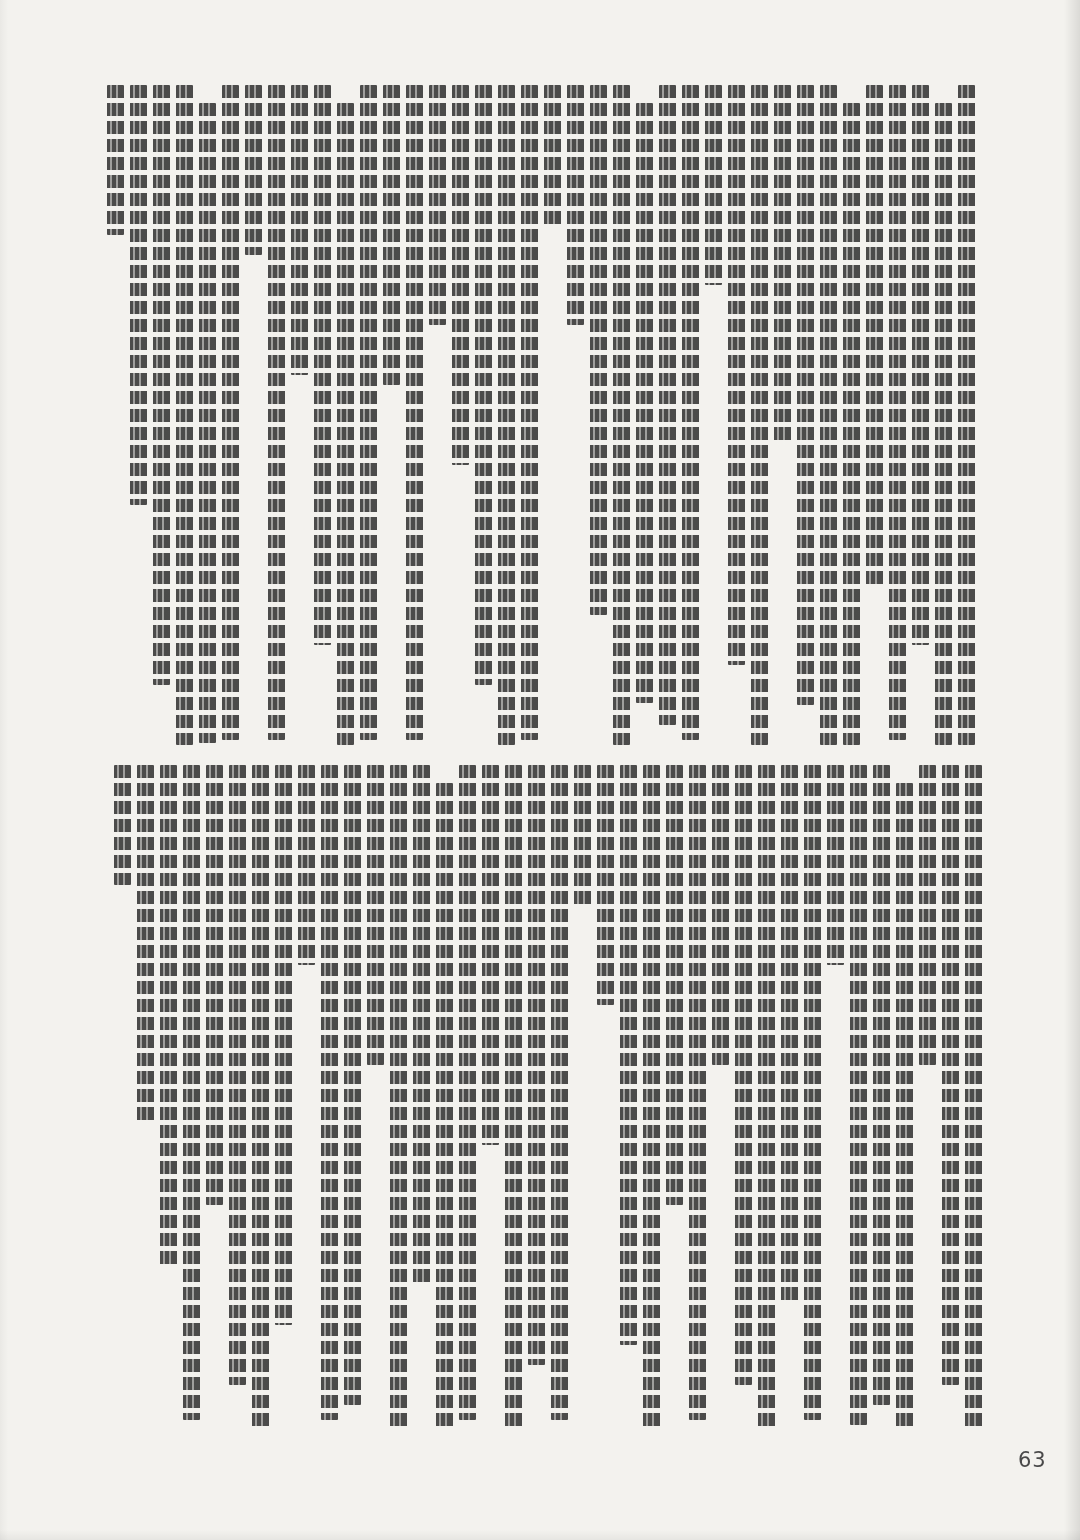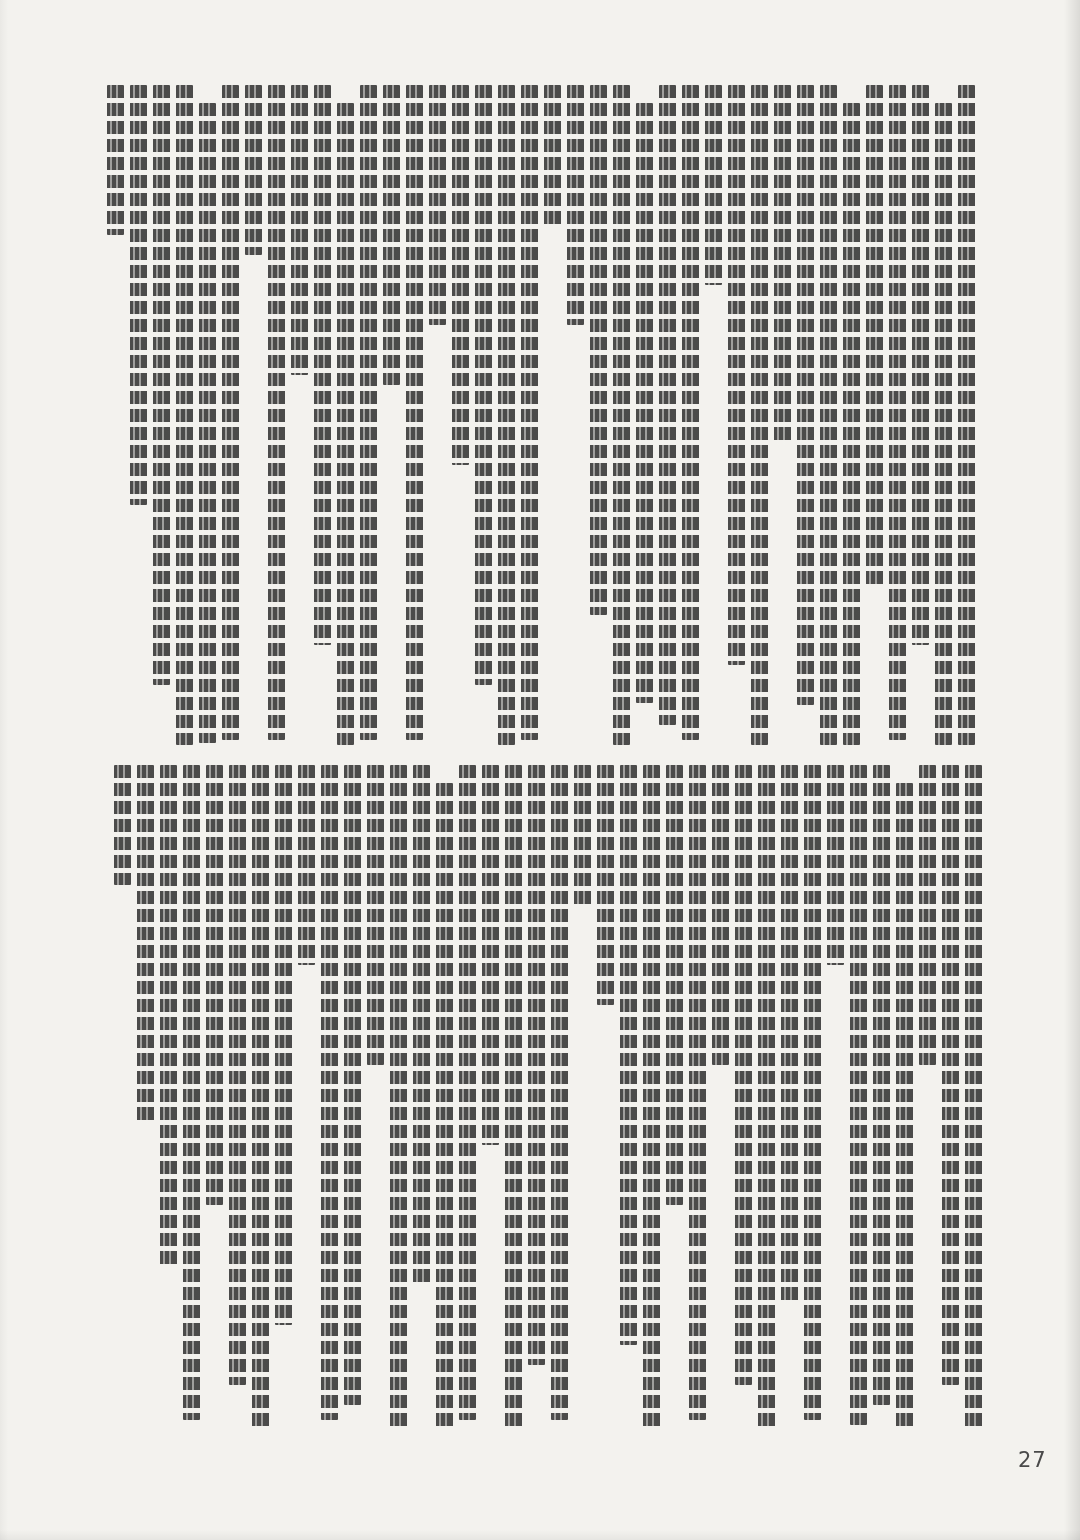--- a/index.html
+++ b/index.html
@@ -162,19 +162,19 @@
       <div class="col" style="margin-top: 0px; height: 560px;"></div>
       <div class="col" style="margin-top: 0px; height: 665px;"></div>
       <div class="col" style="margin-top: 0px; height: 620px;"></div>
       <div class="col" style="margin-top: 0px; height: 440px;"></div>
       <div class="col" style="margin-top: 0px; height: 655px;"></div>
       <div class="col" style="margin-top: 0px; height: 500px;"></div>
       <div class="col" style="margin-top: 0px; height: 360px;"></div>
       <div class="col" style="margin-top: 0px; height: 120px;"></div>
     </section>
 
-  <div class="page-number">27</div>
+  <div class="page-number">63</div>
 
   <div class="edge-shadow-right"></div>
   <div class="edge-shadow-bottom"></div>
   <div class="edge-shadow-left"></div>
 
 </div>
 
 </body></html>

